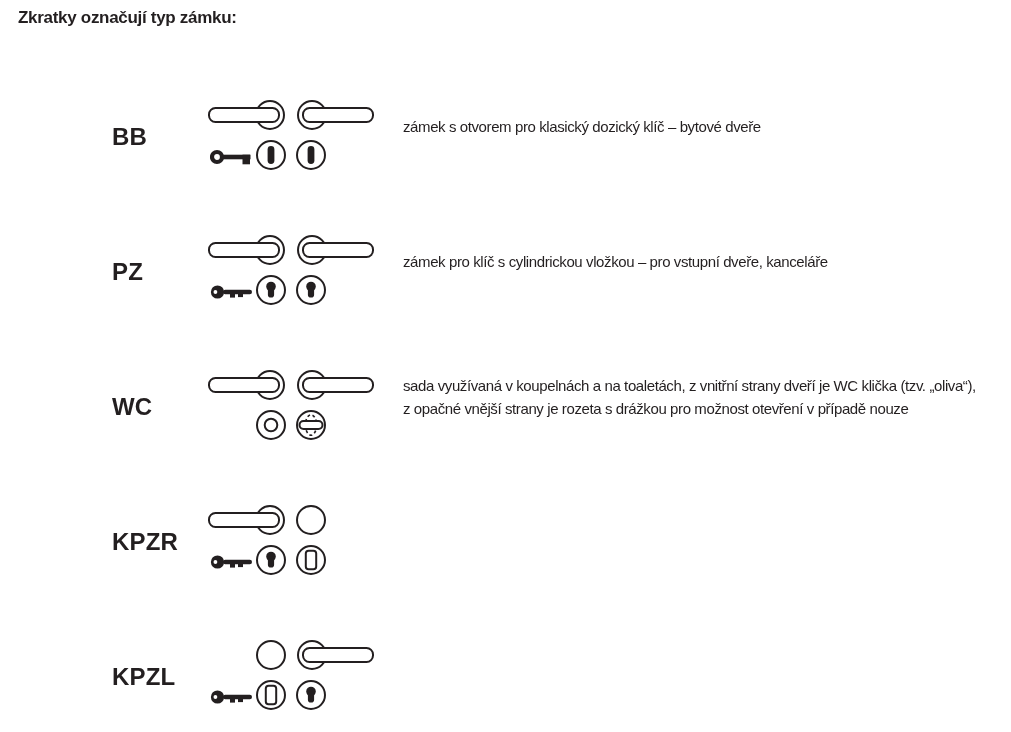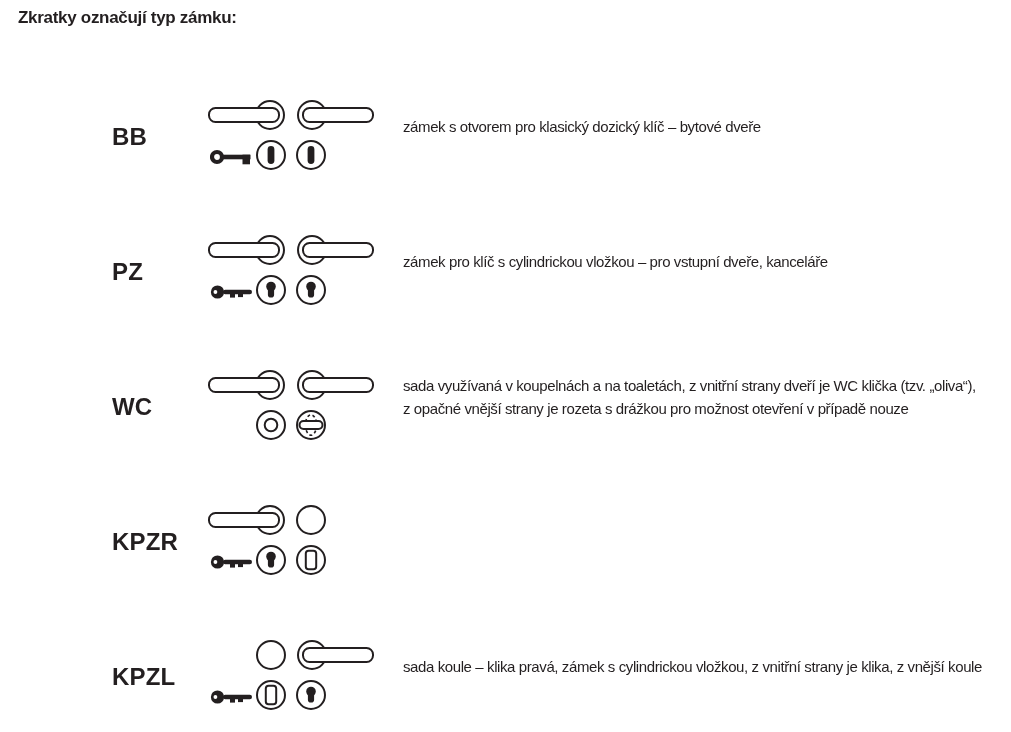--- a/index.html
+++ b/index.html
@@ -191,19 +191,15 @@
       <svg class="pos-ros1" width="32" height="32" viewBox="0 0 32 32">
         <circle cx="16" cy="16" r="14" fill="#fff" stroke="#231f20" stroke-width="2"></circle>
         <rect x="10.8" y="6.8" width="10.4" height="18.4" rx="2.8" fill="#fff" stroke="#231f20" stroke-width="2"></rect>
       </svg>
       <svg class="pos-ros2" width="32" height="32" viewBox="0 0 32 32">
         <circle cx="16" cy="16" r="14" fill="#fff" stroke="#231f20" stroke-width="2"></circle>
         <circle cx="16" cy="12.5" r="4.8" fill="#231f20"></circle>
         <rect x="12.9" y="12.5" width="6.2" height="11" rx="2.8" fill="#231f20"></rect>
       </svg>
     </div>
-    <div class="desc">
-      <div class="line">sada koule – klika pravá, zámek s cylindrickou vložkou, z vnitřní strany je klika, z vnější koule</div>
-
-    </div>
   </div>
 
 </div>
 
 </body></html>

